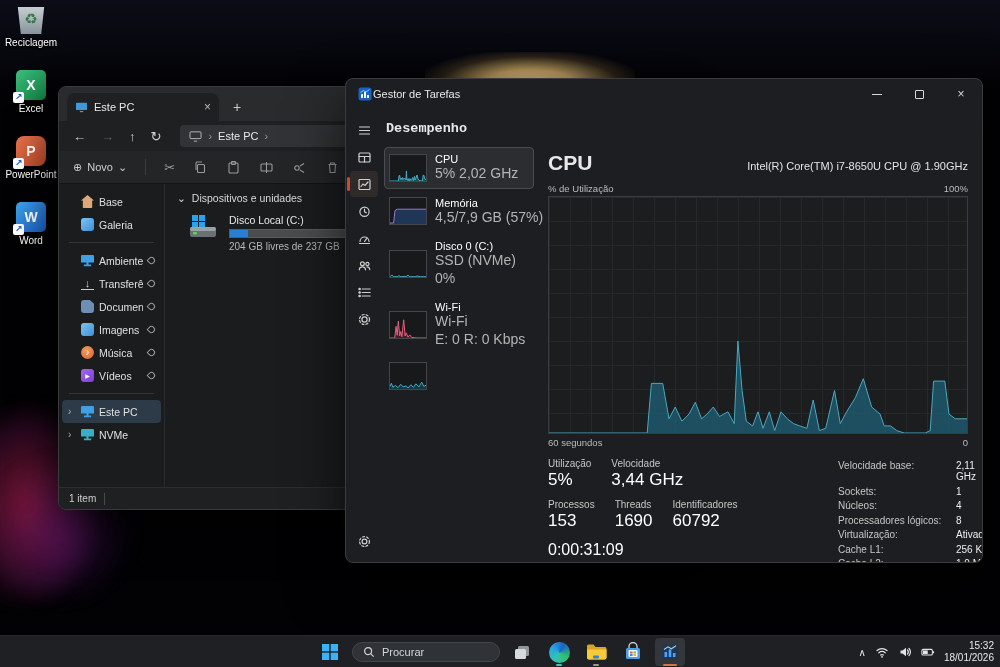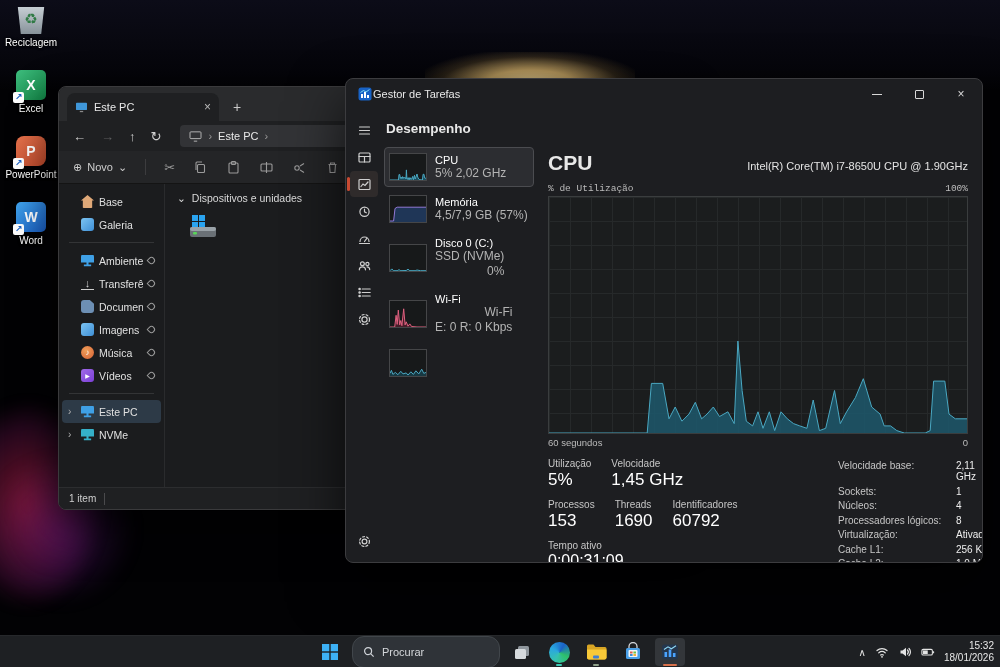--- a/index.html
+++ b/index.html
@@ -90,47 +90,47 @@
   
   .tm { position:absolute; left:345px; top:78px; width:638px; height:485px; z-index:3;
     background:#1d1e21; border:1px solid #3c3c3f; border-radius:8px; box-shadow:0 22px 55px rgba(0,0,0,.7);
     overflow:hidden; }
   .tm-titlebar { height:30px; display:flex; align-items:center; padding-left:12px; gap:1px; font-size:11px; }
   .tm-controls { margin-left:auto; display:flex; height:30px; }
   .tm-ctl { width:42px; display:flex; align-items:center; justify-content:center; color:#d8d8d8; font-size:12px; cursor:pointer; }
   .max-box { width:9px; height:9px; border:1px solid #d8d8d8; border-radius:1px; }
   .min-bar { width:10px; height:1px; background:#d8d8d8; }
   .tm-header { position:absolute; left:40px; right:12px; top:32px; height:34px; display:flex; align-items:center; }
-  .tm-page-title { font-size:13.5px; font-weight:700; }
+  .tm-page-title { font-size:13.5px; font-weight:700;font-family:Liberation Mono, monospace; }
   .tm-header-btns { margin-left:auto; display:flex; gap:8px; align-items:center; }
   .runtask { display:flex; align-items:center; gap:7px; background:#2b2c2f; border:1px solid #3a3b3e;
     border-radius:4px; height:24px; padding:0 10px; font-size:11px; cursor:pointer; }
   .morebtn { background:#2b2c2f; border:1px solid #3a3b3e; border-radius:4px; height:24px; width:30px;
     display:flex; align-items:center; justify-content:center; font-size:10px; letter-spacing:1px; cursor:pointer; }
   .rail { position:absolute; left:0; top:30px; bottom:0; width:36px; display:flex; flex-direction:column;
     align-items:center; padding-top:8px; gap:1px; }
   .rail-item { width:28px; height:26px; display:flex; align-items:center; justify-content:center;
     border-radius:4px; position:relative; cursor:pointer; }
   .rail-item svg { width:15px; height:15px; stroke:#cfcfcf; fill:none; stroke-width:1.2; stroke-linecap:round; }
   .rail-item.selected { background:#2f2b2b; }
   .rail-item.selected::before { content:""; position:absolute; left:-3px; top:6px; width:3px; height:14px;
     background:#c84a32; border-radius:2px; }
   .rail-spacer { flex:1; }
   .tiles { position:absolute; left:38px; top:68px; width:150px; display:flex; flex-direction:column; gap:2px; }
   .tile { display:flex; gap:8px; padding:5px 4px; border:1px solid transparent; border-radius:4px; cursor:pointer; align-items:center; }
   .tile.selected { background:#2c2d31; border-color:#4b4c50; }
   .thumb { width:38px; height:28px; background:#17191a; border:1px solid #454648; flex:none; }
   .thumb svg { display:block; width:100%; height:100%; }
   .t-name { font-size:11px; color:#fff; }
-  .t-sub { font-size:12px; color:#b4b4b4; line-height:1.25; white-space:nowrap;text-align:right; }
+  .t-sub { font-size:14px; color:#b4b4b4; line-height:1.25; white-space:nowrap; }
   .cpu-pane { position:absolute; left:202px; right:14px; top:72px; bottom:6px; }
   .cpu-title-row { display:flex; align-items:baseline; }
   .cpu-title { font-size:21px; font-weight:600; }
   .cpu-sub { margin-left:auto; font-size:11px; color:#e4e4e4; }
-  .graph-labels { display:flex; font-size:9.5px; color:#bcbcbc; margin-top:8px;font-family:Liberation Mono, monospace; }
+  .graph-labels { display:flex; font-size:9.5px; color:#bcbcbc; margin-top:8px; }
   .graph-labels .r, .graph-foot .r { margin-left:auto; }
   .graph-box { margin-top:2px; height:238px; border:1px solid #3a3d3e; background:#1b1d1e;
     background-image:repeating-linear-gradient(to right,#26292a 0 1px,transparent 1px 21px),
                      repeating-linear-gradient(to bottom,#26292a 0 1px,transparent 1px 24px); }
   .graph-box svg { display:block; width:100%; height:100%; }
   .graph-foot { display:flex; font-size:9.5px; color:#bcbcbc; margin-top:3px; }
   .stats { display:flex; margin-top:10px; gap:28px; }
   .stats-left { width:250px; flex:none; display:flex; flex-direction:column; gap:9px; }
   .srow { display:flex; gap:20px; }
   .stat .sl { font-size:10px; color:#c6c6c6; }
@@ -143,21 +143,21 @@
 
   
   .taskbar { position:absolute; left:0; right:0; bottom:0; height:32px; background:#1e2023;
     border-top:1px solid rgba(255,255,255,.04); z-index:5; }
   .tb-center { position:absolute; left:50%; top:0; height:32px; transform:translateX(-50%);
     display:flex; align-items:center; gap:7px; }
   .tb-btn { width:30px; height:28px; border-radius:4px; display:flex; align-items:center; justify-content:center;
     position:relative; cursor:pointer; }
   .tb-btn.active { background:#33363a; }
   .dash { position:absolute; bottom:0px; left:50%; transform:translateX(-50%); height:2.5px; border-radius:2px; }
-  .search { width:148px; height:32px; background:#2f3338; border:1px solid #41464b; border-radius:12px;
+  .search { width:148px; height:20px; background:#2f3338; border:1px solid #41464b; border-radius:12px;
     display:flex; align-items:center; gap:7px; padding:0 10px; font-size:11px; color:#d4d7da; cursor:text; }
   .edge-ball { width:21px; height:21px; border-radius:50%;
     background:conic-gradient(from 210deg,#35c2b1,#2aa7e0,#1b62c8,#2ec06a,#35c2b1); }
   .tray { position:absolute; right:6px; top:0; height:32px; display:flex; align-items:center; gap:9px; }
   .tray svg { width:14px; height:14px; stroke:#e4e4e4; fill:none; stroke-width:1.2; stroke-linecap:round; }
   .clock { text-align:right; font-size:10px; line-height:1.25; color:#e8e8e8; cursor:default; }
 </style>
 </head>
 <body>
 
@@ -353,20 +353,27 @@
         <div class="drive">
           <svg width="32" height="26" viewBox="0 0 32 26">
             <rect x="3" y="1" width="6" height="6" fill="#2aa3ef"></rect>
               <rect x="10" y="1" width="6" height="6" fill="#2aa3ef"></rect>
             <rect x="3" y="8" width="6" height="5" fill="#2aa3ef"></rect>
               <rect x="10" y="8" width="6" height="5" fill="#2aa3ef"></rect>
             <rect x="1" y="13" width="26" height="10" rx="2" fill="#6a7076"></rect>
             <rect x="1" y="13" width="26" height="4" rx="2" fill="#9aa2a8"></rect>
             <rect x="4" y="18" width="4" height="2.5" rx="1" fill="#59d659"></rect>
           </svg>
+          <div class="drive-info">
+            <div class="drive-name">Disco Local (C:)</div>
+            <div class="drive-bar">
+                <div class="drive-fill" style="width: 14%;"></div>
+              </div>
+            <div class="drive-free">204 GB livres de 237 GB</div>
+          </div>
         </div>
       </div>
     </div>
     <div class="statusbar">
       <span>1 item</span>
       <div class="status-div"></div>
     </div>
   </div>
 
   <div class="tm">
@@ -547,42 +554,41 @@
         <div class="stats-left">
           <div class="srow">
 
               <div class="stat">
                 <div class="sl">Utilização</div>
                 <div class="sv">5%</div>
               </div>
 
               <div class="stat">
                 <div class="sl">Velocidade</div>
-                <div class="sv">1,45 GHz</div>
+                <div class="sv">3,44 GHz</div>
               </div>
             </div>
           <div class="srow">
 
               <div class="stat">
                 <div class="sl">Processos</div>
                 <div class="sv">153</div>
               </div>
 
               <div class="stat">
                 <div class="sl">Threads</div>
                 <div class="sv">1690</div>
               </div>
 
               <div class="stat">
                 <div class="sl">Identificadores</div>
                 <div class="sv">60792</div>
               </div>
             </div>
           <div class="stat small">
-            <div class="sl">Tempo ativo</div>
             <div class="sv">0:00:31:09</div>
           </div>
         </div>
         <div class="stats-right">
 
             <div class="drow">
               <span class="dl">Velocidade base:</span>
               <span class="dv">2,11 GHz</span>
             </div>
 

